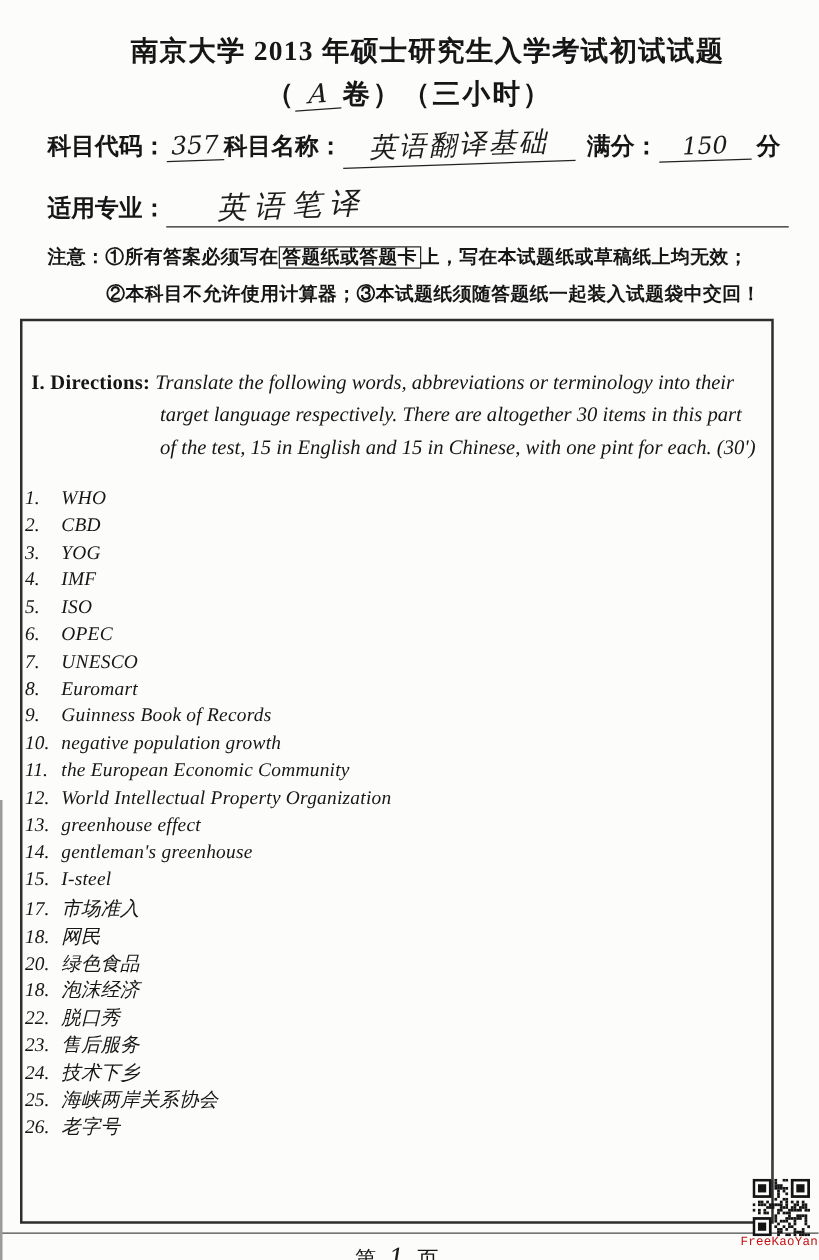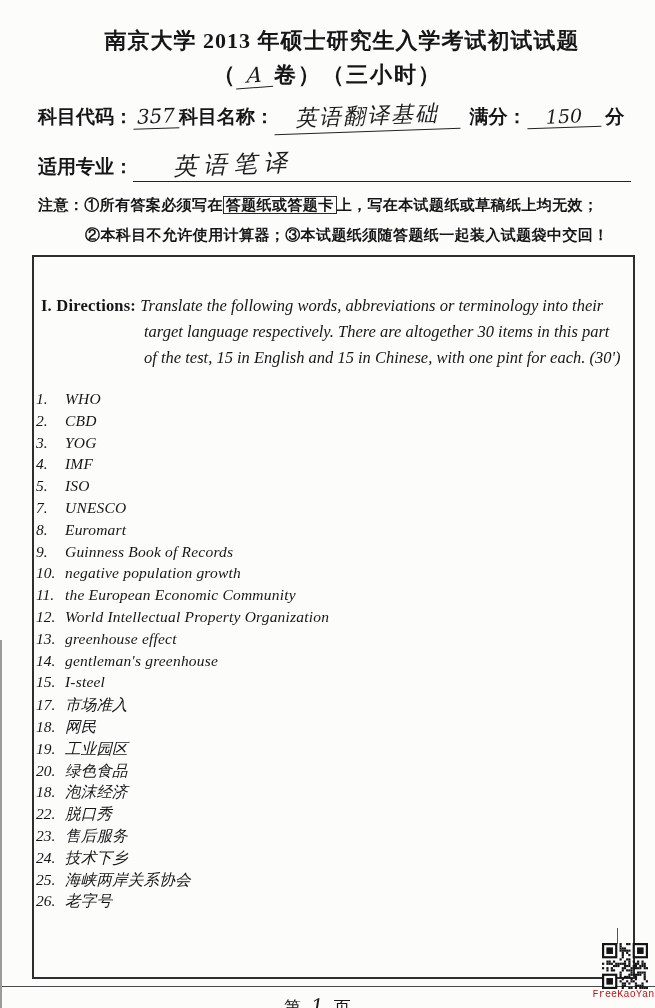--- a/index.html
+++ b/index.html
@@ -43,21 +43,21 @@
   
   .notice {
     position:absolute; left:38px; top:196px; width:600px;
     font-size:15px; font-weight:bold; letter-spacing:0.4px;
   }
   .notice .boxed { border:1.3px solid #2b2b2b; padding:0 2px; }
   .notice .line2 { display:block; margin-top:11px; margin-left:47px; }
 
   
   .qbox {
-    position:absolute; left:32px; top:255px; width:603px; height:724px;
+    position:absolute; left:16px; top:255px; width:603px; height:724px;
     border:2px solid #2e2e2e;
   }
   .directions {
     margin:36px 8px 0 7px;
     font-size:16.5px; line-height:26px;
     padding-left:103px; text-indent:-103px;
     font-style:italic;
   }
   .directions b { font-style:normal; font-weight:bold; letter-spacing:0.2px; }
   .term-list { margin-top:19px; margin-left:0;font-style:italic; }
@@ -106,32 +106,32 @@
 
 <div class="qbox">
   <div class="directions"><b>I. Directions:</b>
     <span>Translate the following words, abbreviations or terminology into their target language respectively. There are altogether 30 items in this part of the test, 15 in English and 15 in Chinese, with one pint for each. (30')</span></div>
   <div class="term-list">
       <div class="term-item"><span class="num">1.</span><span class="txt">WHO</span></div>
       <div class="term-item"><span class="num">2.</span><span class="txt">CBD</span></div>
       <div class="term-item"><span class="num">3.</span><span class="txt">YOG</span></div>
       <div class="term-item"><span class="num">4.</span><span class="txt">IMF</span></div>
       <div class="term-item"><span class="num">5.</span><span class="txt">ISO</span></div>
+      <div class="term-item"><span class="num">6.</span><span class="txt">OPEC</span></div>
       <div class="term-item"><span class="num">7.</span><span class="txt">UNESCO</span></div>
       <div class="term-item"><span class="num">8.</span><span class="txt">Euromart</span></div>
       <div class="term-item"><span class="num">9.</span><span class="txt">Guinness Book of Records</span></div>
       <div class="term-item"><span class="num">10.</span><span class="txt">negative population growth</span></div>
       <div class="term-item"><span class="num">11.</span><span class="txt">the European Economic Community</span></div>
       <div class="term-item"><span class="num">12.</span><span class="txt">World Intellectual Property Organization</span></div>
       <div class="term-item"><span class="num">13.</span><span class="txt">greenhouse effect</span></div>
       <div class="term-item"><span class="num">14.</span><span class="txt">gentleman's greenhouse</span></div>
       <div class="term-item"><span class="num">15.</span><span class="txt">I-steel</span></div>
       <div class="term-item"><span class="num">17.</span><span class="txt">市场准入</span></div>
       <div class="term-item"><span class="num">18.</span><span class="txt">网民</span></div>
-      <div class="term-item"><span class="num">19.</span><span class="txt">工业园区</span></div>
       <div class="term-item"><span class="num">20.</span><span class="txt">绿色食品</span></div>
       <div class="term-item"><span class="num">18.</span><span class="txt">泡沫经济</span></div>
       <div class="term-item"><span class="num">22.</span><span class="txt">脱口秀</span></div>
       <div class="term-item"><span class="num">23.</span><span class="txt">售后服务</span></div>
       <div class="term-item"><span class="num">24.</span><span class="txt">技术下乡</span></div>
       <div class="term-item"><span class="num">25.</span><span class="txt">海峡两岸关系协会</span></div>
       <div class="term-item"><span class="num">26.</span><span class="txt">老字号</span></div>
     </div>
 </div>
 

